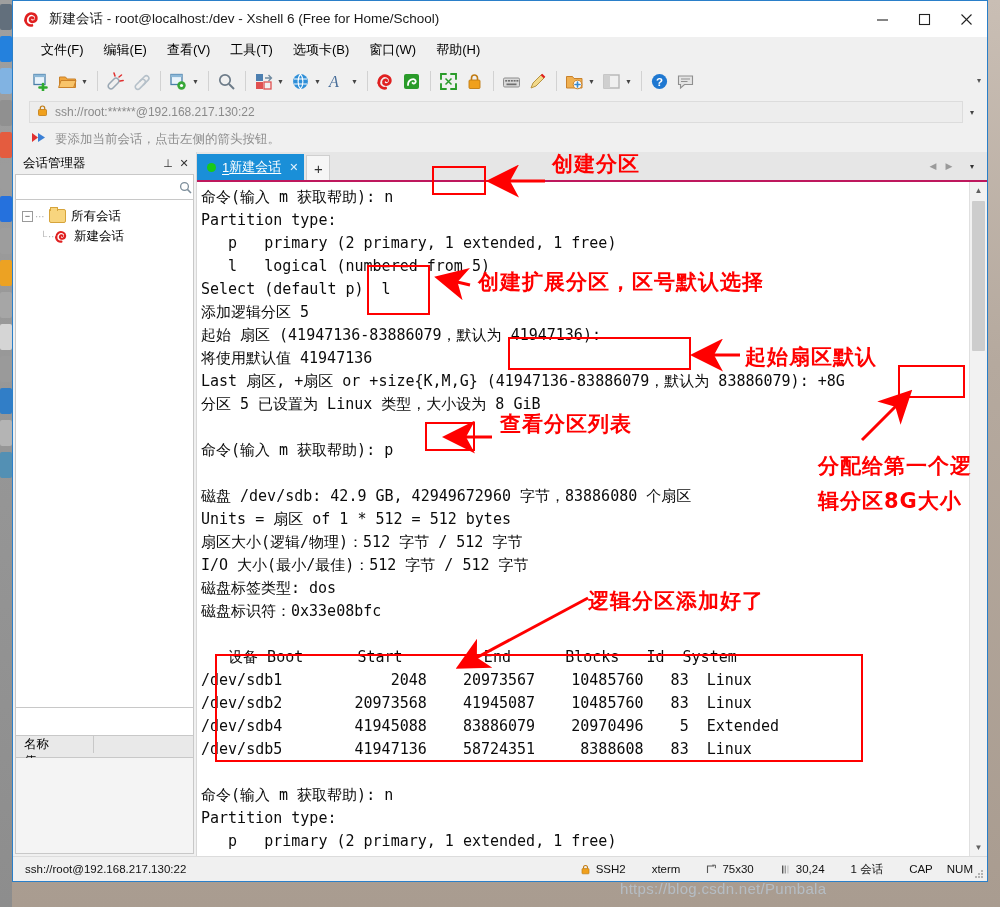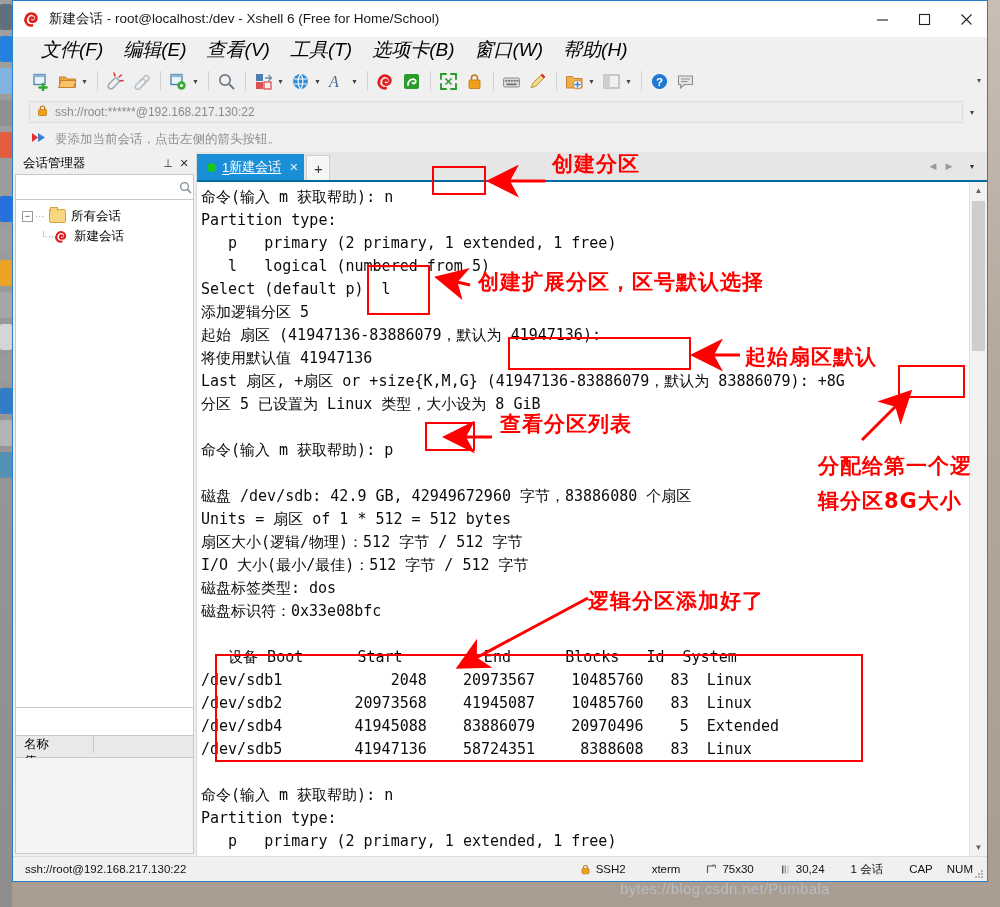--- a/index.html
+++ b/index.html
@@ -24,21 +24,21 @@
   #title-bar{height:36px;background:#ffffff;display:flex;align-items:center;
      position:relative;flex:0 0 auto;}
   #app-icon{width:18px;height:18px;margin-left:10px;margin-right:8px;position:relative;}
   #title-text{font-size:13.5px;color:#1a1a1a;white-space:nowrap;}
   .win-btns{margin-left:auto;display:flex;height:36px;}
   .win-btn{width:42px;height:36px;display:flex;align-items:center;justify-content:center;
      font-size:13px;color:#222;}
   
   #menu-bar{height:26px;background:#f0f0f0;display:flex;align-items:center;
      padding-left:18px;flex:0 0 auto;border-bottom:1px solid #f0f0f0;}
-  #menu-bar .menu-item{font-size:19px;padding:3px 10px;color:#000;white-space:nowrap;font-style:italic;}
+  #menu-bar .menu-item{font-size:13px;padding:3px 10px;color:#000;white-space:nowrap;}
   
   #toolbar{height:34px;background:#f0f0f0;display:flex;align-items:center;
      padding-left:16px;flex:0 0 auto;position:relative;}
   .tb-item{display:flex;align-items:center;margin-right:2px;}
   .tb-btn{width:24px;height:24px;display:flex;align-items:center;justify-content:center;border-radius:2px;}
   .tb-caret{width:11px;height:24px;display:flex;align-items:center;justify-content:center;
      font-size:7px;color:#444;}
   .tb-sep{width:1px;height:20px;background:#d2d2d2;margin:0 5px;}
   #toolbar-overflow{position:absolute;right:6px;top:12px;font-size:8px;color:#555;}
   
@@ -96,21 +96,21 @@
   .tab .tab-label{text-decoration:underline;text-underline-offset:2px;}
   .tab .tab-close{margin-left:8px;font-size:11px;color:#dff1fd;}
   #tab-new{width:22px;height:24px;display:flex;align-items:center;justify-content:center;
      background:#f6f6f6;border:1px solid #cfcfcf;border-bottom:none;font-size:15px;color:#333;margin-left:2px;}
   #tab-nav{margin-left:auto;display:flex;align-items:center;padding-right:6px;height:28px;}
   .tab-nav-btn{width:16px;height:20px;display:flex;align-items:center;justify-content:center;
      font-size:9px;color:#9a9a9a;}
   #tab-nav .tab-menu{width:18px;height:20px;display:flex;align-items:center;justify-content:center;
      font-size:8px;color:#333;margin-left:6px;}
   
-  #terminal-wrap{flex:1;display:flex;min-height:0;background:#f97316;border-top:2px solid #0369a1;}
+  #terminal-wrap{flex:1;display:flex;min-height:0;background:#f97316;border-top:2px solid #be185d;}
   #terminal{flex:1;position:relative;overflow:hidden;background:#fff;
      font-family:"DejaVu Sans Mono","Liberation Mono",monospace;
      font-size:15px;line-height:23px;color:#0b0b0b;padding:4px 0 0 4px;white-space:pre;}
   .tline{height:23px;}
   
   #term-scroll{width:17px;background:#f2f2f2;border-left:1px solid #e0e0e0;
      display:flex;flex-direction:column;align-items:center;}
   .sb-arrow{width:17px;height:17px;display:flex;align-items:center;justify-content:center;
      font-size:8px;color:#606060;}
   #sb-thumb{width:13px;height:150px;background:#cdcdcd;margin-top:2px;border-radius:1px;}
@@ -554,13 +554,13 @@
 
   <span class="annot-text" style="left:552px;top:150px;">创建分区</span>
   <span class="annot-text" style="left:478px;top:268px;">创建扩展分区，区号默认选择</span>
   <span class="annot-text" style="left:745px;top:343px;">起始扇区默认</span>
   <span class="annot-text" style="left:500px;top:410px;">查看分区列表</span>
   <span class="annot-text" style="left:818px;top:452px;">分配给第一个逻</span>
   <span class="annot-text" style="left:818px;top:487px;">辑分区8G大小</span>
   <span class="annot-text" style="left:588px;top:587px;">逻辑分区添加好了</span>
 </div>
 
-<div id="watermark">bytes://blog.csdn.net/Pumbala</div>
+<div id="watermark">https://blog.csdn.net/Pumbala</div>
 
 </body></html>

